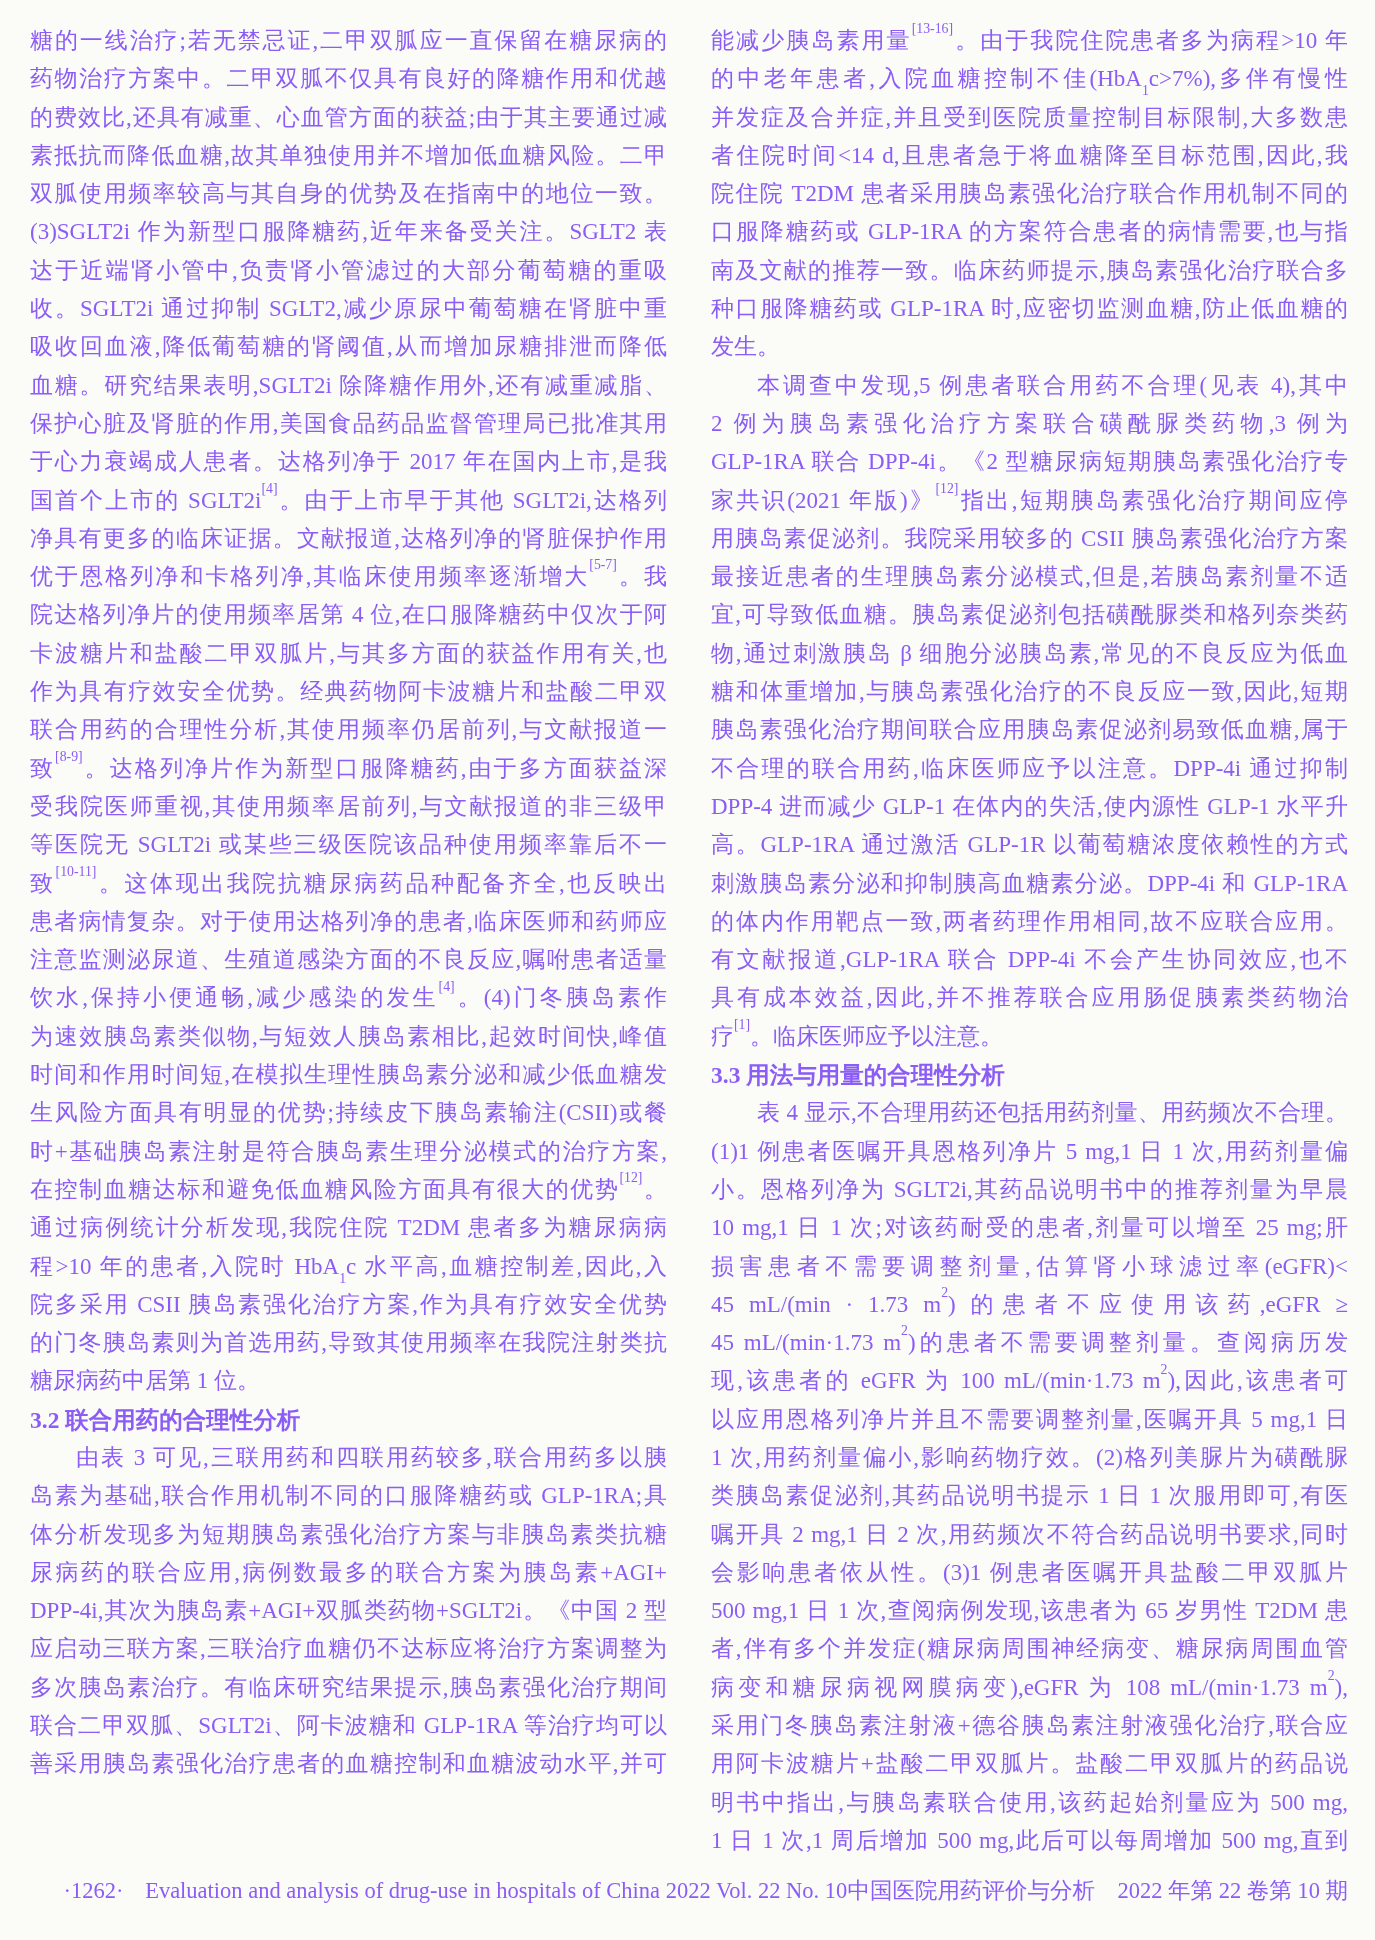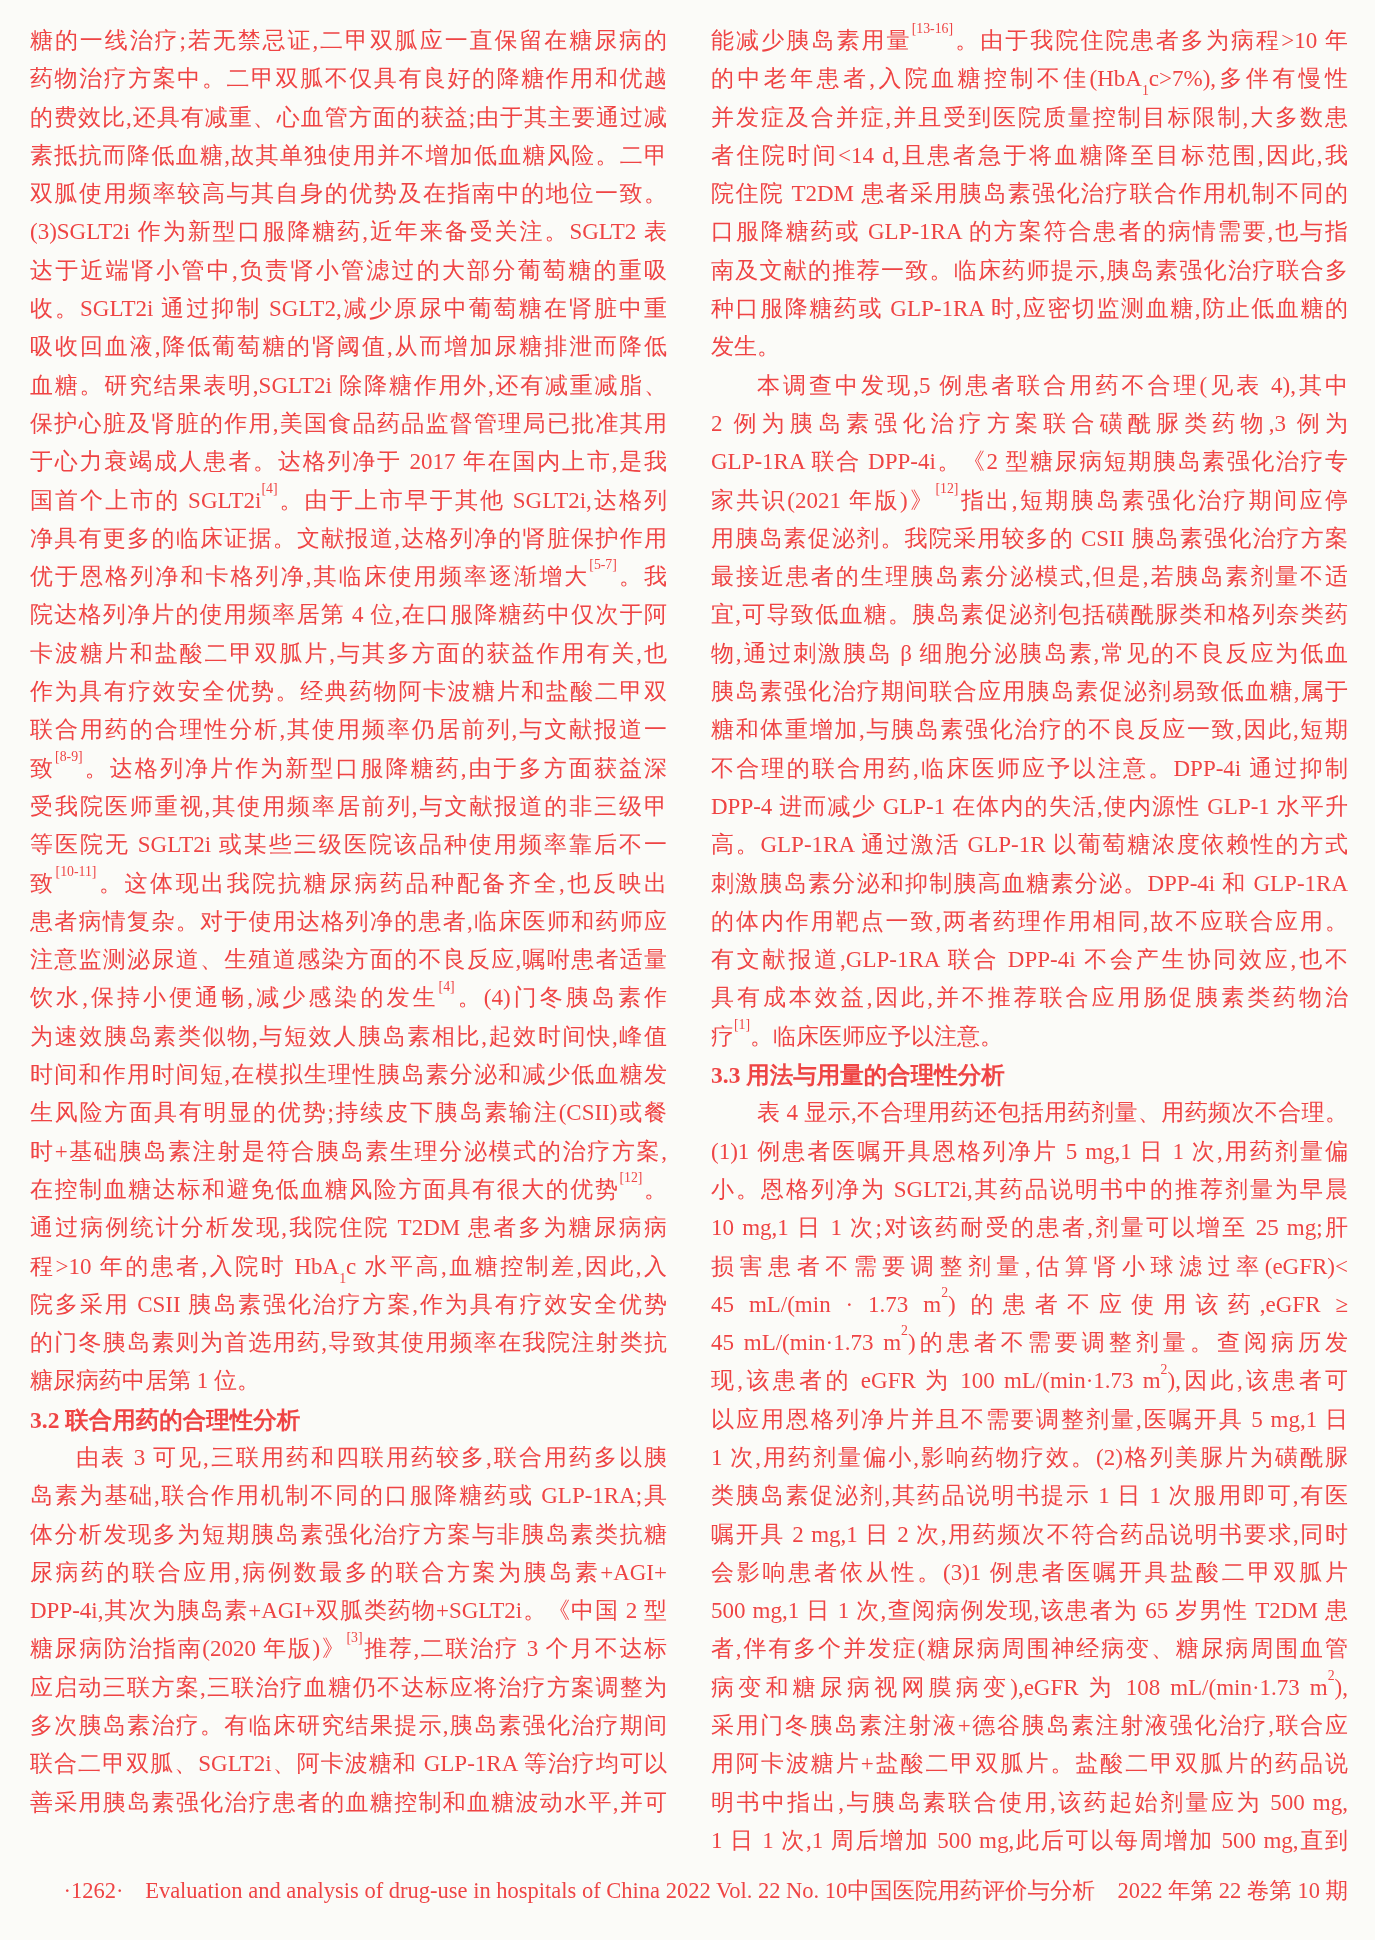--- a/index.html
+++ b/index.html
@@ -1,18 +1,18 @@
 <!DOCTYPE html>
 <html><head>
 <meta charset="utf-8">
 <style>
   html,body{margin:0;padding:0;}
   body{width:1375px;height:1940px;background:#fbfbf8;}
   .page{position:relative;width:1375px;height:1940px;overflow:hidden;
-        font-family:"Liberation Serif","DejaVu Serif",serif;color:#ef4444;}
+        font-family:"Liberation Serif","DejaVu Serif",serif;color:#8b5cf6;}
   .text-block{position:absolute;left:30px;top:22px;width:1318px;display:flex;gap:44px;}
   .col{width:637px;}
   .line{font-size:23px;line-height:38.3px;height:38.3px;overflow:hidden;
         text-align:justify;text-align-last:justify;}
   .line.e{text-align-last:left;}
   .line.ij,.line.ie{text-indent:2em;}
   .line.h{text-align-last:left;font-weight:700;
           font-family:Liberation Serif, serif;font-size:23.5px;}
   sup{font-size:0.60em;line-height:0;position:relative;top:-0.45em;}
   sub{font-size:0.60em;line-height:0;position:relative;top:0.25em;}
@@ -64,21 +64,20 @@
         <div class="line j">程&gt;10 年的患者,入院时 HbA<sub>1</sub>c 水平高,血糖控制差,因此,入</div>
         <div class="line j">院多采用 CSII 胰岛素强化治疗方案,作为具有疗效安全优势</div>
         <div class="line j">的门冬胰岛素则为首选用药,导致其使用频率在我院注射类抗</div>
         <div class="line e">糖尿病药中居第 1 位。</div>
         <div class="line h">3.2  联合用药的合理性分析</div>
         <div class="line ij">由表 3 可见,三联用药和四联用药较多,联合用药多以胰</div>
         <div class="line j">岛素为基础,联合作用机制不同的口服降糖药或 GLP-1RA;具</div>
         <div class="line j">体分析发现多为短期胰岛素强化治疗方案与非胰岛素类抗糖</div>
         <div class="line j">尿病药的联合应用,病例数最多的联合方案为胰岛素+AGI+</div>
         <div class="line j">DPP-4i,其次为胰岛素+AGI+双胍类药物+SGLT2i。《中国 2 型</div>
-        <div class="line j">糖尿病防治指南(2020 年版)》<sup>[3]</sup>推荐,二联治疗 3 个月不达标</div>
         <div class="line j">应启动三联方案,三联治疗血糖仍不达标应将治疗方案调整为</div>
         <div class="line j">多次胰岛素治疗。有临床研究结果提示,胰岛素强化治疗期间</div>
         <div class="line j">联合二甲双胍、SGLT2i、阿卡波糖和 GLP-1RA 等治疗均可以改</div>
         <div class="line j">善采用胰岛素强化治疗患者的血糖控制和血糖波动水平,并可</div>
       </div>
     <div class="col">
         <div class="line j">能减少胰岛素用量<sup>[13-16]</sup>。由于我院住院患者多为病程&gt;10 年</div>
         <div class="line j">的中老年患者,入院血糖控制不佳(HbA<sub>1</sub>c&gt;7%),多伴有慢性</div>
         <div class="line j">并发症及合并症,并且受到医院质量控制目标限制,大多数患</div>
         <div class="line j">者住院时间&lt;14 d,且患者急于将血糖降至目标范围,因此,我</div>
@@ -88,22 +87,22 @@
         <div class="line j">种口服降糖药或 GLP-1RA 时,应密切监测血糖,防止低血糖的</div>
         <div class="line e">发生。</div>
         <div class="line ij">本调查中发现,5 例患者联合用药不合理(见表 4),其中</div>
         <div class="line j">2 例为胰岛素强化治疗方案联合磺酰脲类药物,3 例为</div>
         <div class="line j">GLP-1RA 联合 DPP-4i。《2 型糖尿病短期胰岛素强化治疗专</div>
         <div class="line j">家共识(2021 年版)》<sup>[12]</sup>指出,短期胰岛素强化治疗期间应停</div>
         <div class="line j">用胰岛素促泌剂。我院采用较多的 CSII 胰岛素强化治疗方案</div>
         <div class="line j">最接近患者的生理胰岛素分泌模式,但是,若胰岛素剂量不适</div>
         <div class="line j">宜,可导致低血糖。胰岛素促泌剂包括磺酰脲类和格列奈类药</div>
         <div class="line j">物,通过刺激胰岛 β 细胞分泌胰岛素,常见的不良反应为低血</div>
+        <div class="line j">糖和体重增加,与胰岛素强化治疗的不良反应一致,因此,短期</div>
         <div class="line j">胰岛素强化治疗期间联合应用胰岛素促泌剂易致低血糖,属于</div>
-        <div class="line j">糖和体重增加,与胰岛素强化治疗的不良反应一致,因此,短期</div>
         <div class="line j">不合理的联合用药,临床医师应予以注意。DPP-4i 通过抑制</div>
         <div class="line j">DPP-4 进而减少 GLP-1 在体内的失活,使内源性 GLP-1 水平升</div>
         <div class="line j">高。GLP-1RA 通过激活 GLP-1R 以葡萄糖浓度依赖性的方式</div>
         <div class="line j">刺激胰岛素分泌和抑制胰高血糖素分泌。DPP-4i 和 GLP-1RA</div>
         <div class="line j">的体内作用靶点一致,两者药理作用相同,故不应联合应用。</div>
         <div class="line j">有文献报道,GLP-1RA 联合 DPP-4i 不会产生协同效应,也不</div>
         <div class="line j">具有成本效益,因此,并不推荐联合应用肠促胰素类药物治</div>
         <div class="line e">疗<sup>[1]</sup>。临床医师应予以注意。</div>
         <div class="line h">3.3  用法与用量的合理性分析</div>
         <div class="line ij">表 4 显示,不合理用药还包括用药剂量、用药频次不合理。</div>

